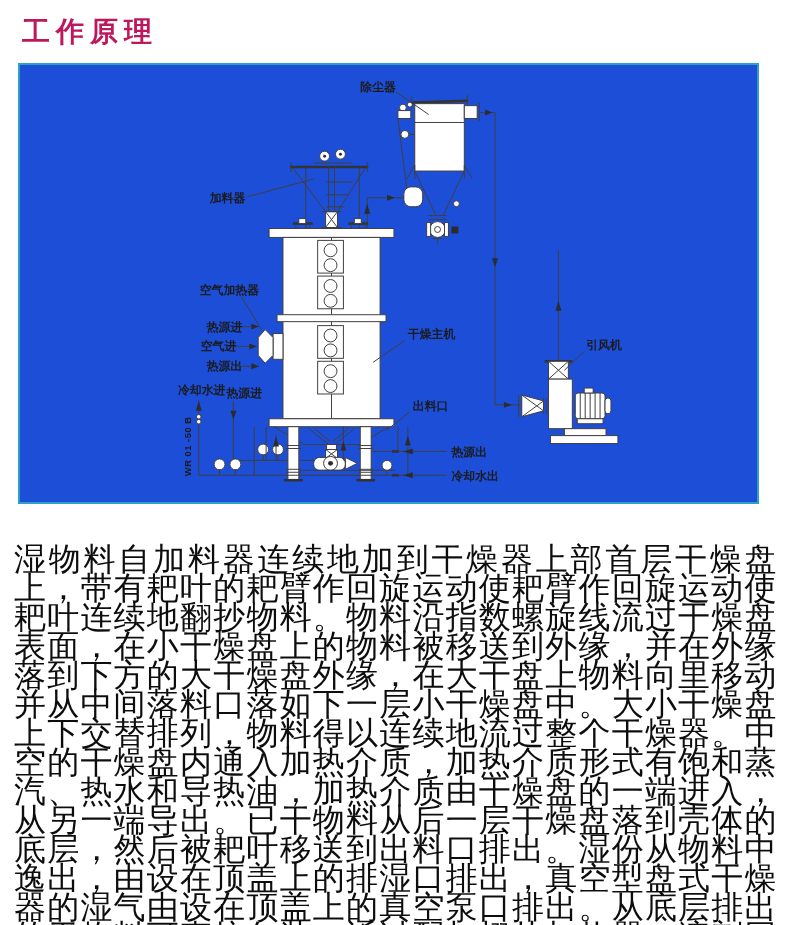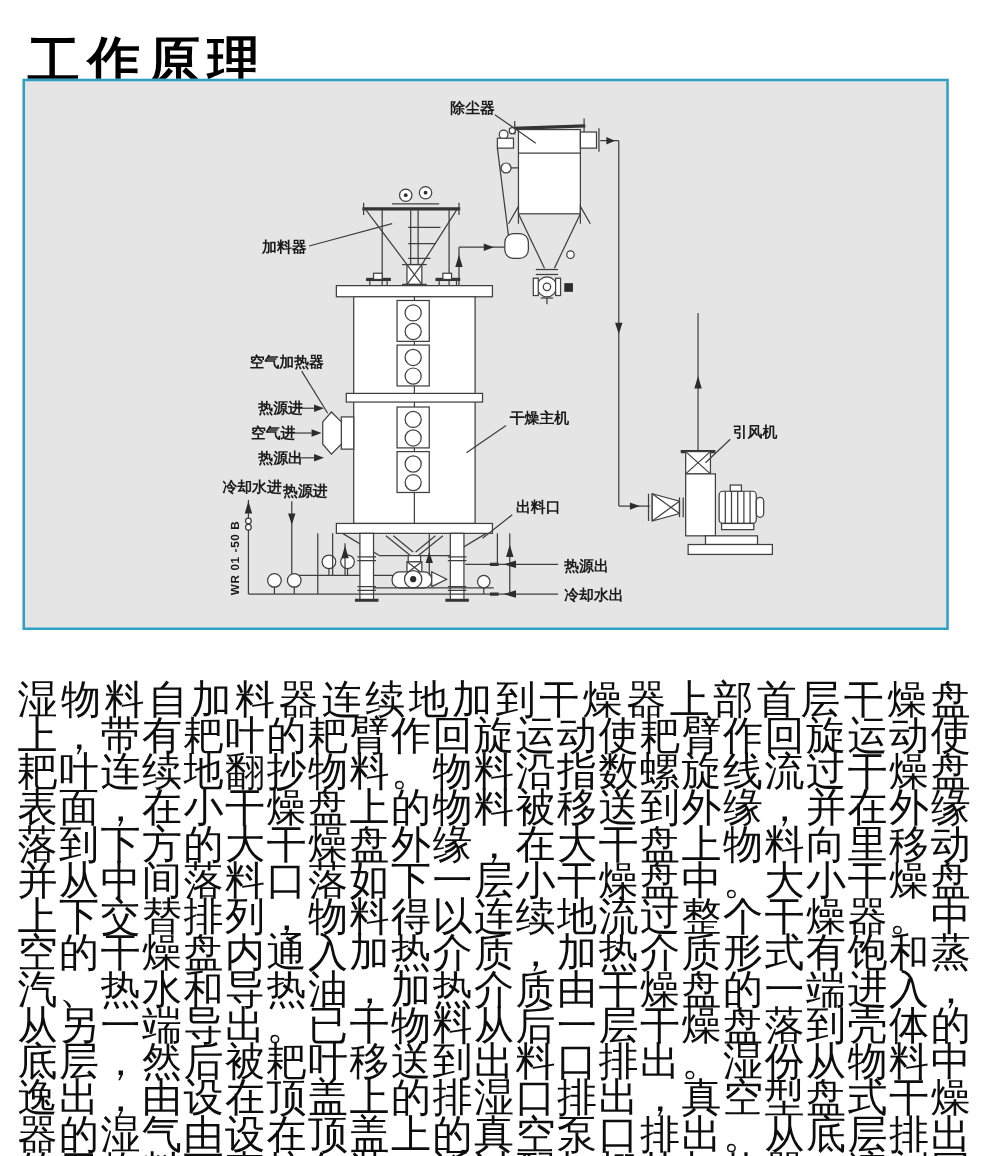--- a/index.html
+++ b/index.html
@@ -1,21 +1,21 @@
 <!DOCTYPE html>
 <html><head>
 <meta charset="utf-8">
 <style>
   html,body{margin:0;padding:0;}
   body{width:790px;height:925px;background:#ffffff;position:relative;overflow:hidden;
        font-family:"Liberation Sans", sans-serif;}
-  .page-title{position:absolute;left:22px;top:-4px;font-size:42px;font-weight:bold;
-       color:#000000;letter-spacing:6px;line-height:1.2;}
+  .page-title{position:absolute;left:22px;top:-4px;font-size:28px;font-weight:bold;
+       color:#be185d;letter-spacing:6px;line-height:1.2;}
   .diagram-box{position:absolute;left:18px;top:63px;width:741px;height:441px;
-       border:2px solid #2f9fca;background:#e5e5e5;box-sizing:border-box;}
+       border:2px solid #2f9fca;background:#1d4ed8;box-sizing:border-box;}
   .diagram-box svg{display:block;width:100%;height:100%;}
   .desc{position:absolute;left:14px;top:513px;width:763px;font-size:32px;line-height:29px;
        color:#0d0d0d;text-align:justify;letter-spacing:0.5px;}
   
   .ln{stroke:#3f3f3f;stroke-width:1;fill:none;}
   .lnthick{stroke:#333;stroke-width:2.6;fill:none;}
   .shape{stroke:#3f3f3f;stroke-width:1;fill:#ffffff;}
   .solid{fill:#2c2c2c;stroke:none;}
   .dlabel{font-family:"Liberation Sans",sans-serif;font-size:12px;font-weight:700;fill:#1b1b1b;}
   .dsmall{font-family:"Liberation Sans",sans-serif;font-size:9.5px;font-weight:700;fill:#1b1b1b;letter-spacing:0.5px;}

